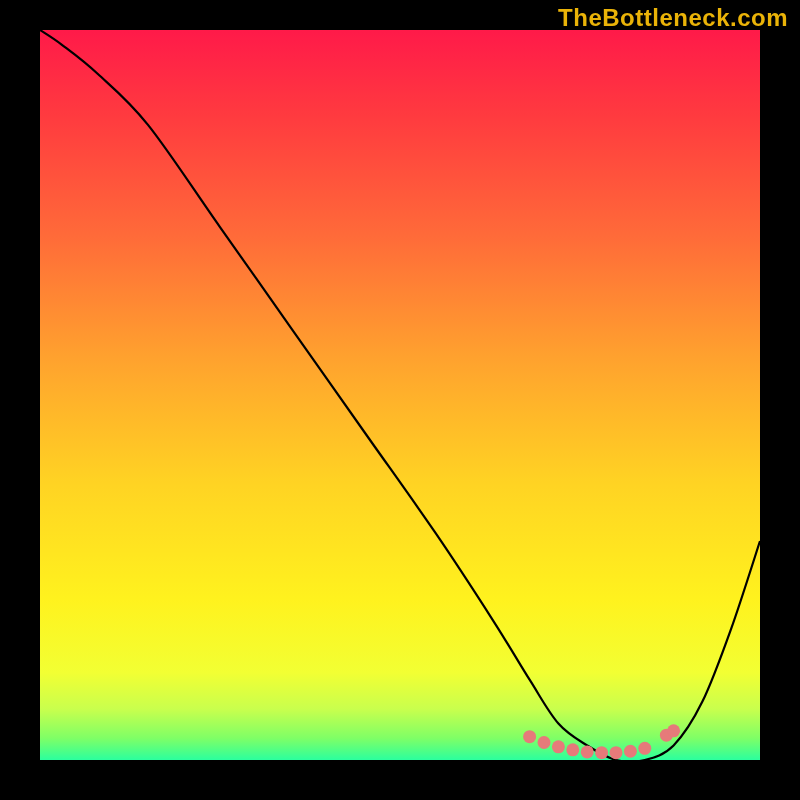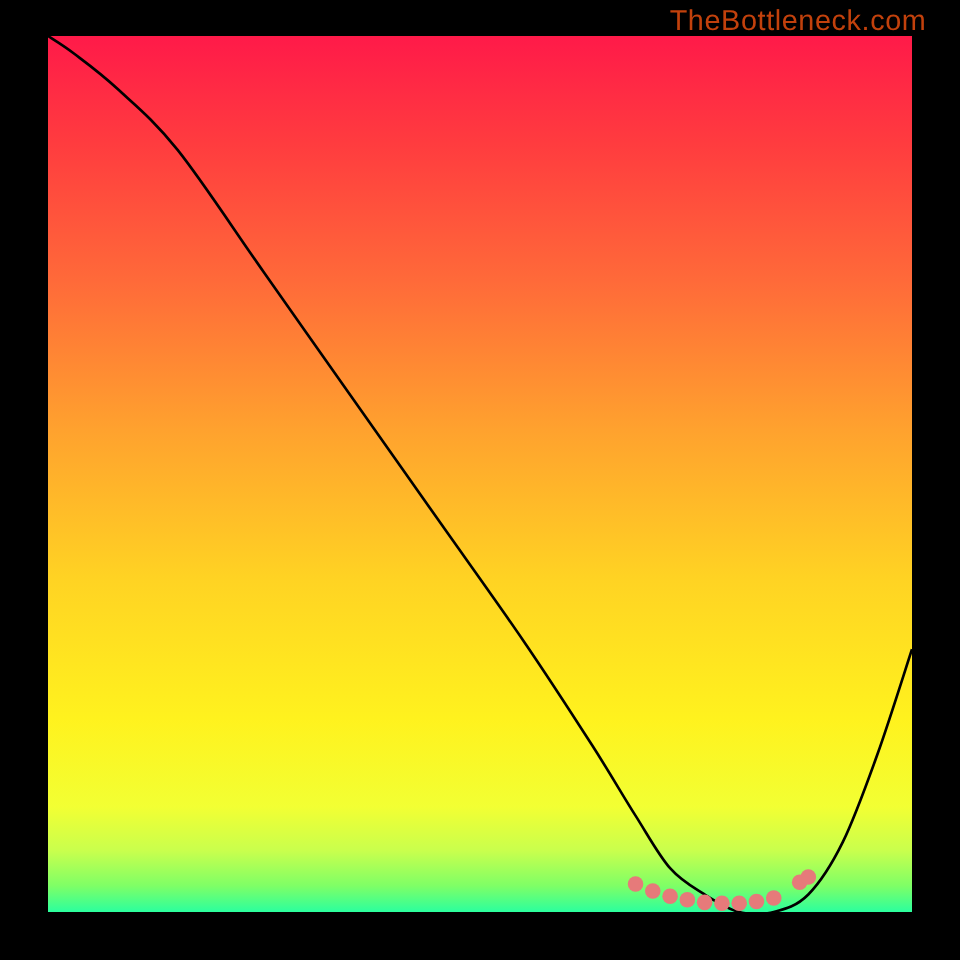--- a/index.html
+++ b/index.html
@@ -13,24 +13,24 @@
   }
   .frame {
     position: relative;
     width: 800px;
     height: 800px;
     background: #000;
   }
   .watermark {
     position: absolute;
     top: 4px;
-    right: 28px;
-    color: #c2410c;
+    right: 12px;
+    color: #eab308;
     font-size: 24px;
-    font-weight: 400;
+    font-weight: 700;
     letter-spacing: 0.5px;
     z-index: 5;
   }
   .plot {
     position: absolute;
     left: 40px;
     top: 30px;
     width: 720px;
     height: 730px;
   }

